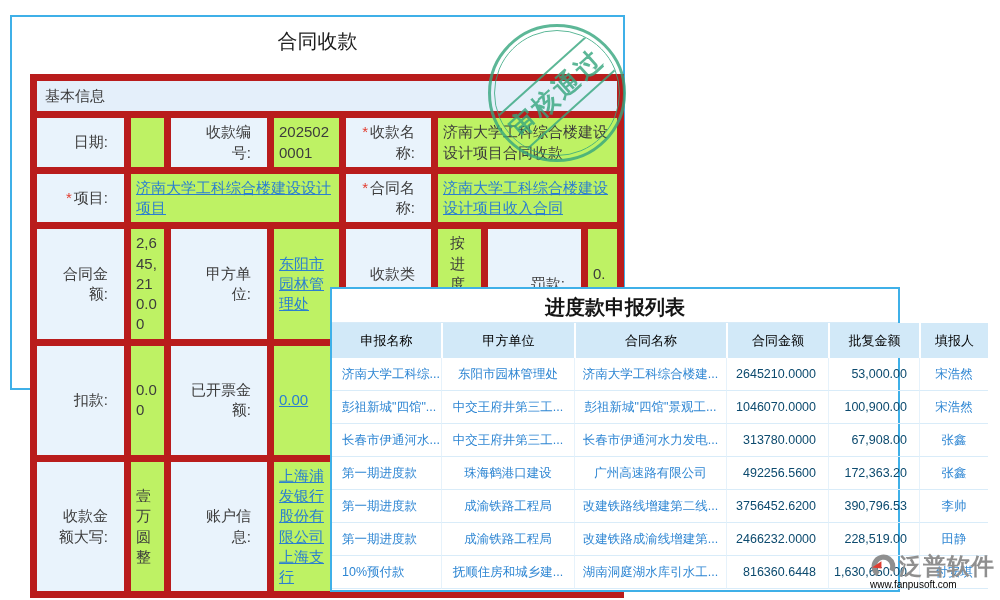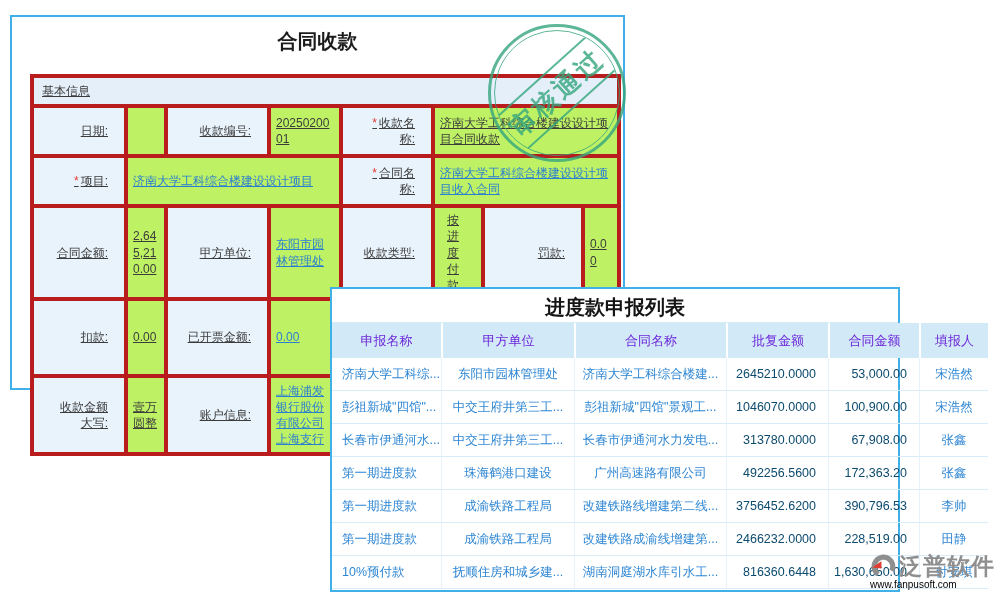--- a/index.html
+++ b/index.html
@@ -13,29 +13,29 @@
   }
 
   
   .panel1 {
     position: absolute; left: 10px; top: 15px;
     width: 615px; height: 375px;
     background: #fff; border: 2px solid #3fb0e8; z-index: 1;
   }
   .panel1-title {
     height: 44px; line-height: 48px; text-align: center;
-    font-size: 20px; font-weight: bold; color: #1b1b1b;
+    font-size: 20px; font-weight: normal; color: #1b1b1b;
   }
   table.form {
     position: absolute; left: 18px; top: 57px;
     border-collapse: collapse; table-layout: fixed; width: 587px;
   }
   table.form td {
-    border: 4px solid #b91c1c; font-size: 12px; color: #3c3c3c;
-    vertical-align: middle; line-height: 1.35; text-decoration: underline;
+    border: 7px solid #b91c1c; font-size: 15px; color: #3c3c3c;
+    vertical-align: middle; line-height: 1.35;
   }
   td.band { background: #e4effa; padding: 5px 8px; font-size: 12px; color: #333; }
   td.lbl  { background: #e9f3fc; text-align: right; padding: 4px 16px; }
   td.val  { background: #bef264; padding: 4px 5px; word-break: break-all; }
   .req { color: #e23b2e; margin-right: 2px; }
   a.flink { color: #2b7fd0; text-decoration: underline; cursor: pointer; word-break: break-all; }
 
   
   .stamp {
     position: absolute; left: 488px; top: 24px; width: 138px; height: 138px;
@@ -61,21 +61,21 @@
     width: 570px; height: 305px;
     background: #fff; border: 2px solid #3fb0e8; z-index: 3;
   }
   .panel2-title {
     height: 34px; line-height: 36px; text-align: center;
     font-size: 20px; font-weight: bold; color: #141414;
     border-bottom: 1px solid #d8ebf8;
   }
   .lgrid { display: grid; grid-template-columns: 109px 133px 152px 102px 91px 69px; }
   .hcell {
-    background: #d2e9f8; color: #6d28d9; font-size: 13px; height: 35px;
+    background: #d2e9f8; color: #000000; font-size: 13px; height: 35px;
     display: flex; align-items: center; justify-content: center;
     border-left: 2px solid #fff;
   }
   .hcell.c1 { border-left: none; }
   .dcell {
     height: 33px; display: flex; align-items: center;
     border-bottom: 1px solid #d9ecf9; border-left: 1px solid #e6f2fb;
     font-size: 12.5px; white-space: nowrap; overflow: hidden;
     justify-content: center; padding: 0 4px; color: #0c4a6e;
   }
@@ -168,22 +168,22 @@
   </div>
 </div>
 
 <div class="panel2">
   <div class="panel2-title">进度款申报列表</div>
   <div class="lgrid">
 
     <div class="hcell c1">申报名称</div>
     <div class="hcell c2">甲方单位</div>
     <div class="hcell c3">合同名称</div>
+    <div class="hcell c4">合同金额</div>
     <div class="hcell c5">批复金额</div>
-    <div class="hcell c4">合同金额</div>
     <div class="hcell c6">填报人</div>
 
     <div class="dcell c1">济南大学工科综...</div>
     <div class="dcell c2">东阳市园林管理处</div>
     <div class="dcell c3">济南大学工科综合楼建...</div>
     <div class="dcell c4">2645210.0000</div>
     <div class="dcell c5">53,000.00</div>
     <div class="dcell c6">宋浩然</div>
 
     <div class="dcell c1">彭祖新城"四馆"...</div>

